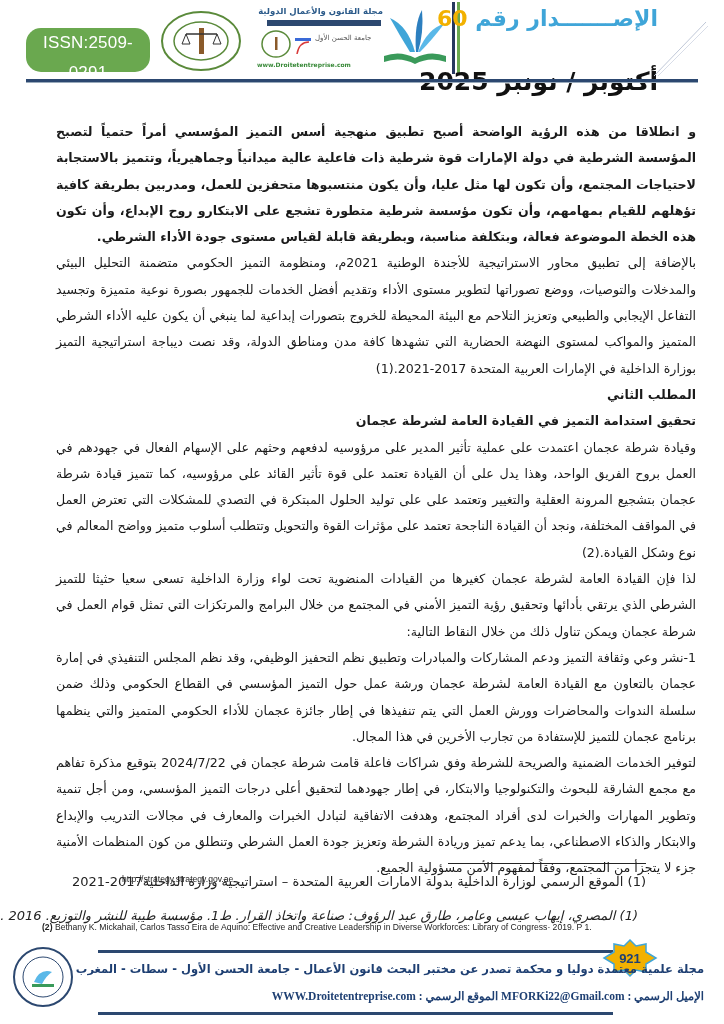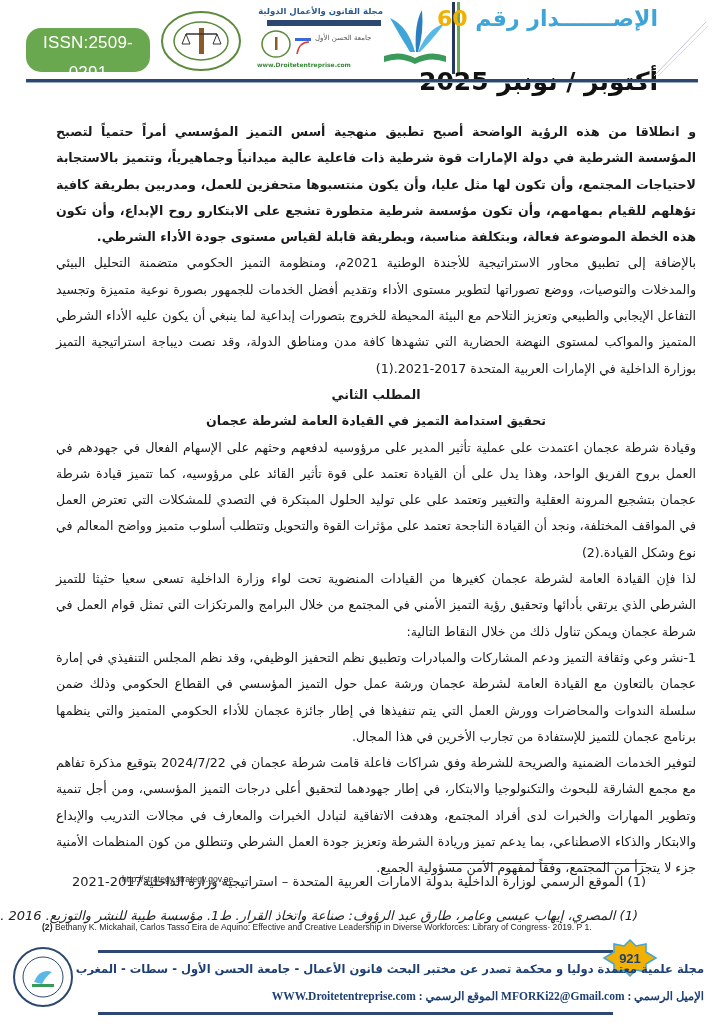--- a/index.html
+++ b/index.html
@@ -23,21 +23,21 @@
   .issue-line .num { color:#f2b100; }
   .date-line { position:absolute; right:66px; top:36px; font-size:25px; font-weight:bold; color:#111; direction:rtl; white-space:nowrap;margin-top:31px; }
   .diag { position:absolute; left:650px; top:18px; width:60px; height:60px; }
   .header-rule { position:absolute; left:26px; top:79px; width:672px; height:3px; background:#2c4870; }
   .header-rule2 { position:absolute; left:26px; top:82px; width:672px; height:1px; background:#9ab; }
 
   
   .content { position:absolute; left:56px; top:90px; width:640px; direction:rtl; text-align:justify; font-size:12.6px; line-height:26.3px; font-family:"DejaVu Sans", sans-serif;margin-top:29px; }
   .content p { margin:0; }
   .content .bold { font-weight:bold; }
-  .content .center { text-align:center; font-weight:bold; }
+  .content .center { text-align:right; font-weight:bold; }
 
   
   .fn-rule { position:absolute; left:448px; top:863px; width:198px; height:1px; background:#222; }
   .fn { position:absolute; font-size:13px; color:#222; white-space:nowrap; }
   .fn.r { direction:rtl; }
   .fn.en { font-family:"Liberation Sans", sans-serif; font-size:8.6px; }
 
   
   .footer-logo { position:absolute; left:12px; top:946px; width:62px; height:62px; }
   .page-star { position:absolute; left:600px; top:938px; width:60px; height:40px; }

